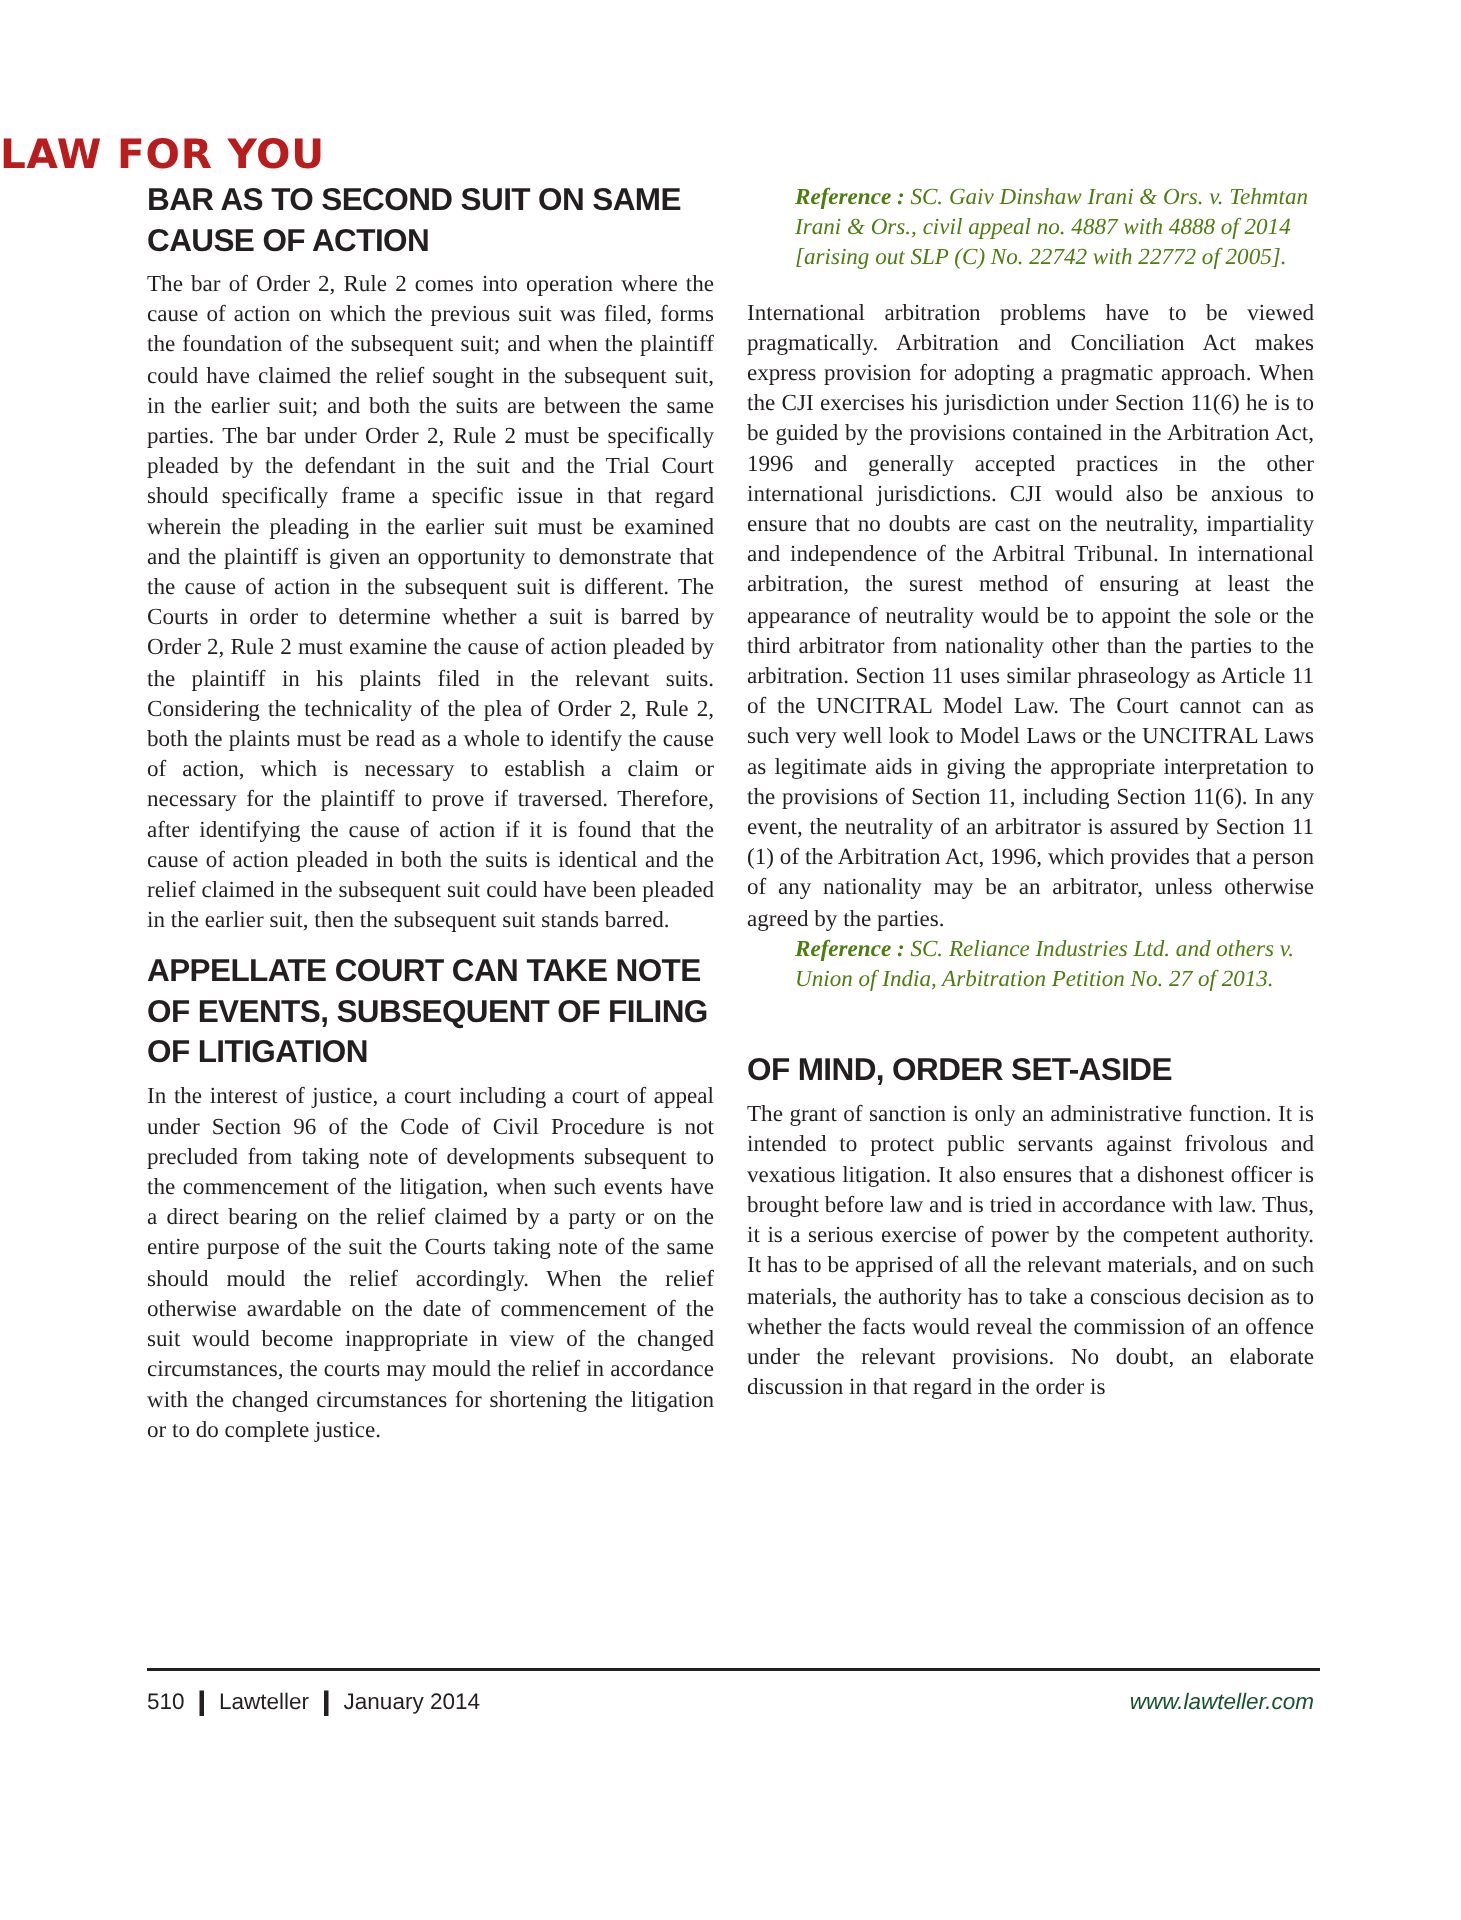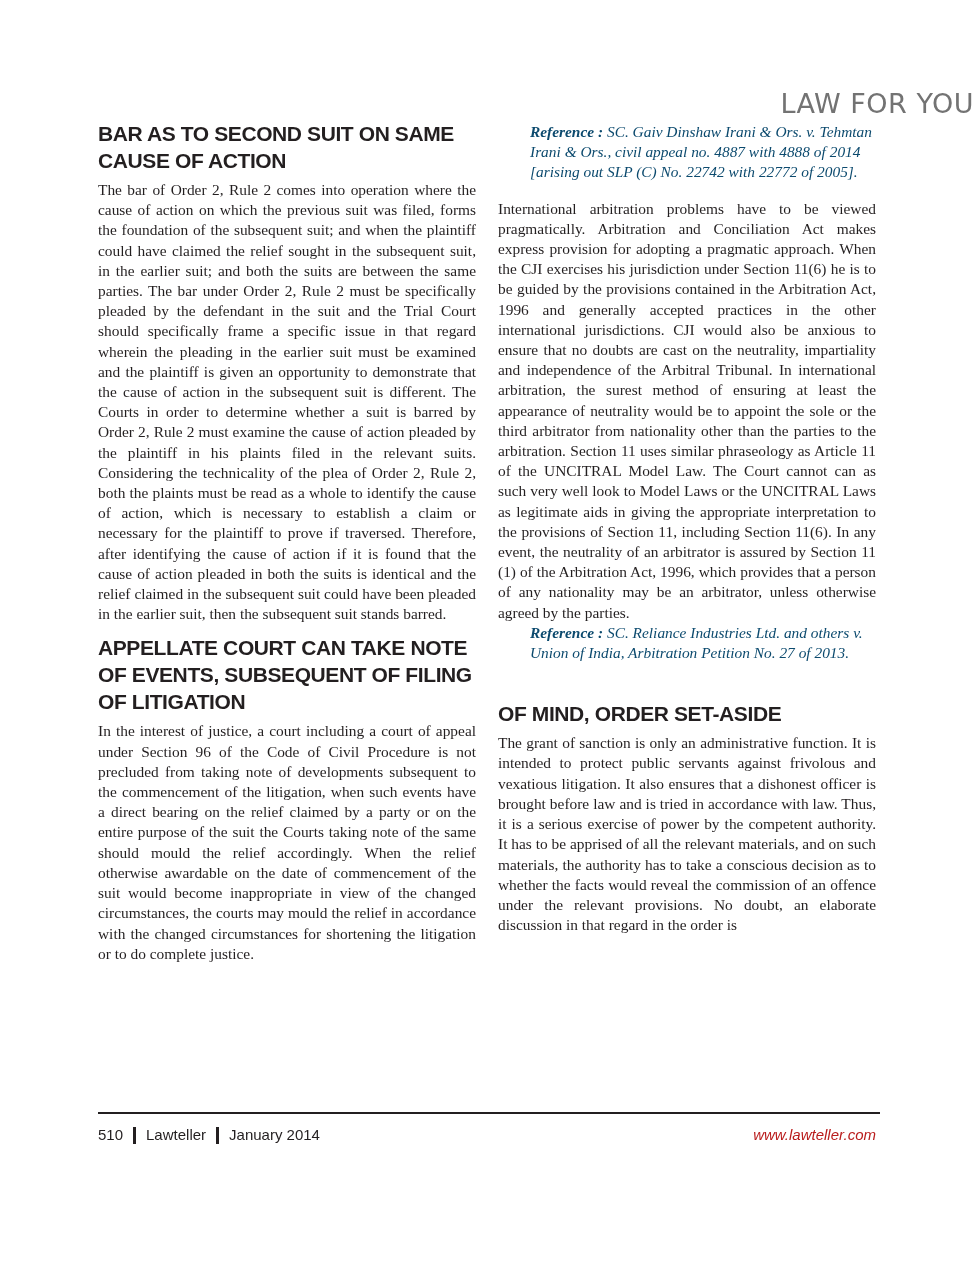--- a/index.html
+++ b/index.html
@@ -1,48 +1,48 @@
 <!DOCTYPE html>
 <html><head>
   <meta charset="utf-8">
   <style>
     html, body { margin: 0; padding: 0; background: #ffffff; }
     body { width: 974px; height: 1280px; position: relative; overflow: hidden; color: #231f20; }
     .page-title {
-      position: absolute; left: 0; width: 974px; top: 88px; text-align: right;
+      position: absolute; left: 0; width: 974px; top: 88px; text-align: left;
       font-family: "DejaVu Sans", sans-serif; font-size: 27px; letter-spacing: 0.5px;
-      line-height: 32px; color: #737373;
+      line-height: 32px; color: #b91c1c; font-weight: bold;
     }
     .col { position: absolute; top: 120px; width: 378px; }
     .col-left { left: 98px; }
     .col-right { left: 498px; top: 122px; }
     h2.heading {
       font-family: "Liberation Sans", sans-serif; font-weight: bold; font-size: 21px;
       line-height: 27px; margin: 0; color: #231f20; letter-spacing: -0.4px;
     }
     p.body {
       font-family: "Liberation Serif", serif; font-size: 15.4px; line-height: 20.2px;
       margin: 0; text-align: justify; color: #231f20;
     }
     .ref {
       font-family: "Liberation Serif", serif; font-size: 15.4px; line-height: 20.2px;
-      font-style: italic; margin: 0 0 0 32px; color: #0c4a6e;
+      font-style: italic; margin: 0 0 0 32px; color: #4d7c0f;
     }
     .ref .ref-label { font-weight: bold; }
     .gap-s { height: 6px; }
     .gap-m { height: 10px; }
     .footer-rule { position: absolute; left: 98px; width: 782px; top: 1112px; height: 2px; background: #231f20; }
     .footer-left {
       position: absolute; left: 98px; top: 1126px; font-family: "Liberation Sans", sans-serif;
       font-size: 15px; line-height: 18px; color: #231f20; display: flex; align-items: center;
     }
     .bar { display: inline-block; width: 3px; height: 17px; background: #231f20; margin: 0 10px; }
     .footer-right {
       position: absolute; right: 98px; top: 1126px; font-family: "Liberation Sans", sans-serif;
-      font-style: italic; font-size: 15px; line-height: 18px; color: #b91c1c;
+      font-style: italic; font-size: 15px; line-height: 18px; color: #14532d;
     }
   </style>
 </head>
 <body>
 
 <div class="page-title">LAW FOR YOU</div>
 
 <div class="col col-left">
   <section>
     <h2 class="heading">

